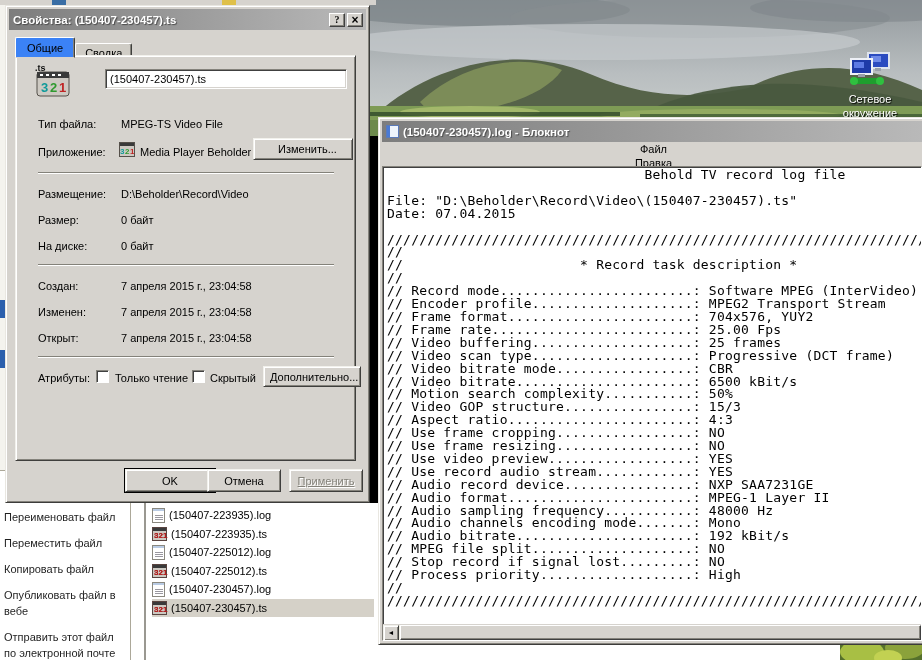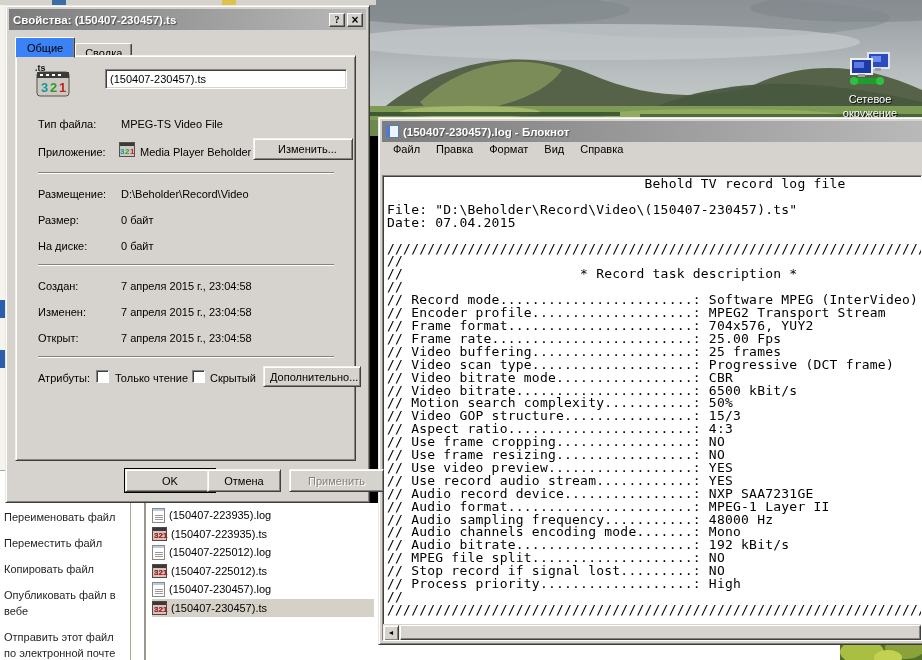--- a/index.html
+++ b/index.html
@@ -27,21 +27,21 @@
   .sunken{background:#fff;border:1px solid;border-color:#85837c #fff #fff #85837c;
           box-shadow:inset 1px 1px 0 #404040, inset -1px -1px 0 #d6d3ce;}
   .etch{height:2px;border-top:1px solid #84827a;border-bottom:1px solid #fff;}
   .lbl{position:absolute;left:22px;white-space:nowrap;}
   .val{position:absolute;left:105px;white-space:nowrap;}
   .chk{position:absolute;width:13px;height:13px;background:#fff;border:1px solid;
        border-color:#85837c #fff #fff #85837c;box-shadow:inset 1px 1px 0 #404040;}
 
   
   #notepad{left:378px;top:117px;width:548px;height:528px;display:flex;flex-direction:column;}
-  #np-menubar{height:33px;display:flex;padding-left:3px;}
+  #np-menubar{height:24px;display:flex;align-items:center;padding-left:3px;flex-direction:column;}
   #np-menubar .mi{padding:1px 8px;cursor:default;}
   #np-client{flex:1;display:flex;flex-direction:column;background:#fff;border:1px solid;
              border-color:#85837c #fff #fff #85837c;box-shadow:inset 1px 1px 0 #404040;overflow:hidden;}
   #np-text{flex:1;margin:0;padding:2px 0 0 4px;overflow:hidden;white-space:pre;
            font-family:"DejaVu Sans Mono","Liberation Mono",monospace;
            font-size:13px;line-height:12.9px;letter-spacing:0.22px;}
   #np-hscroll{height:16px;background:#f0eee3;display:flex;border-top:1px solid #d6d3ce;}
   #np-hscroll .sb-btn{width:16px;height:16px;font-size:7px;line-height:14px;padding:0;color:#000;}
   #np-hscroll .sb-thumb{flex:1;margin-left:1px;background:#d6d3ce;border:1px solid;
            border-color:#fff #404040 #404040 #fff;box-shadow:inset -1px -1px 0 #85837c;}
@@ -308,16 +308,16 @@
       <span class="lbl" style="top:316px" data-interactable="false">Атрибуты:</span>
       <span class="chk" data-interactable="true" style="left:80px;top:314px;"></span>
       <span class="abs" data-interactable="false" style="left:99px;top:316px;">Только чтение</span>
       <span class="chk" data-interactable="true" style="left:176px;top:314px;"></span>
       <span class="abs" data-interactable="false" style="left:194px;top:316px;">Скрытый</span>
       <button class="abs btn3d" data-interactable="true" style="left:247px;top:310px;width:98px;height:21px;">Дополнительно...</button>
     </div>
 
     <button class="abs btn3d btn-default" data-interactable="true" style="left:119px;top:463px;width:90px;height:23px;">OK</button>
     <button class="abs btn3d" data-interactable="true" style="left:201px;top:463px;width:74px;height:23px;">Отмена</button>
-    <button class="abs btn3d btn-disabled" data-interactable="true" style="left:283px;top:463px;width:95px;height:23px;">Применить</button>
+    <button class="abs btn3d btn-disabled" data-interactable="true" style="left:283px;top:463px;width:74px;height:23px;text-decoration:underline;">Применить</button>
   </div>
 
 </div>
 
 </body></html>

